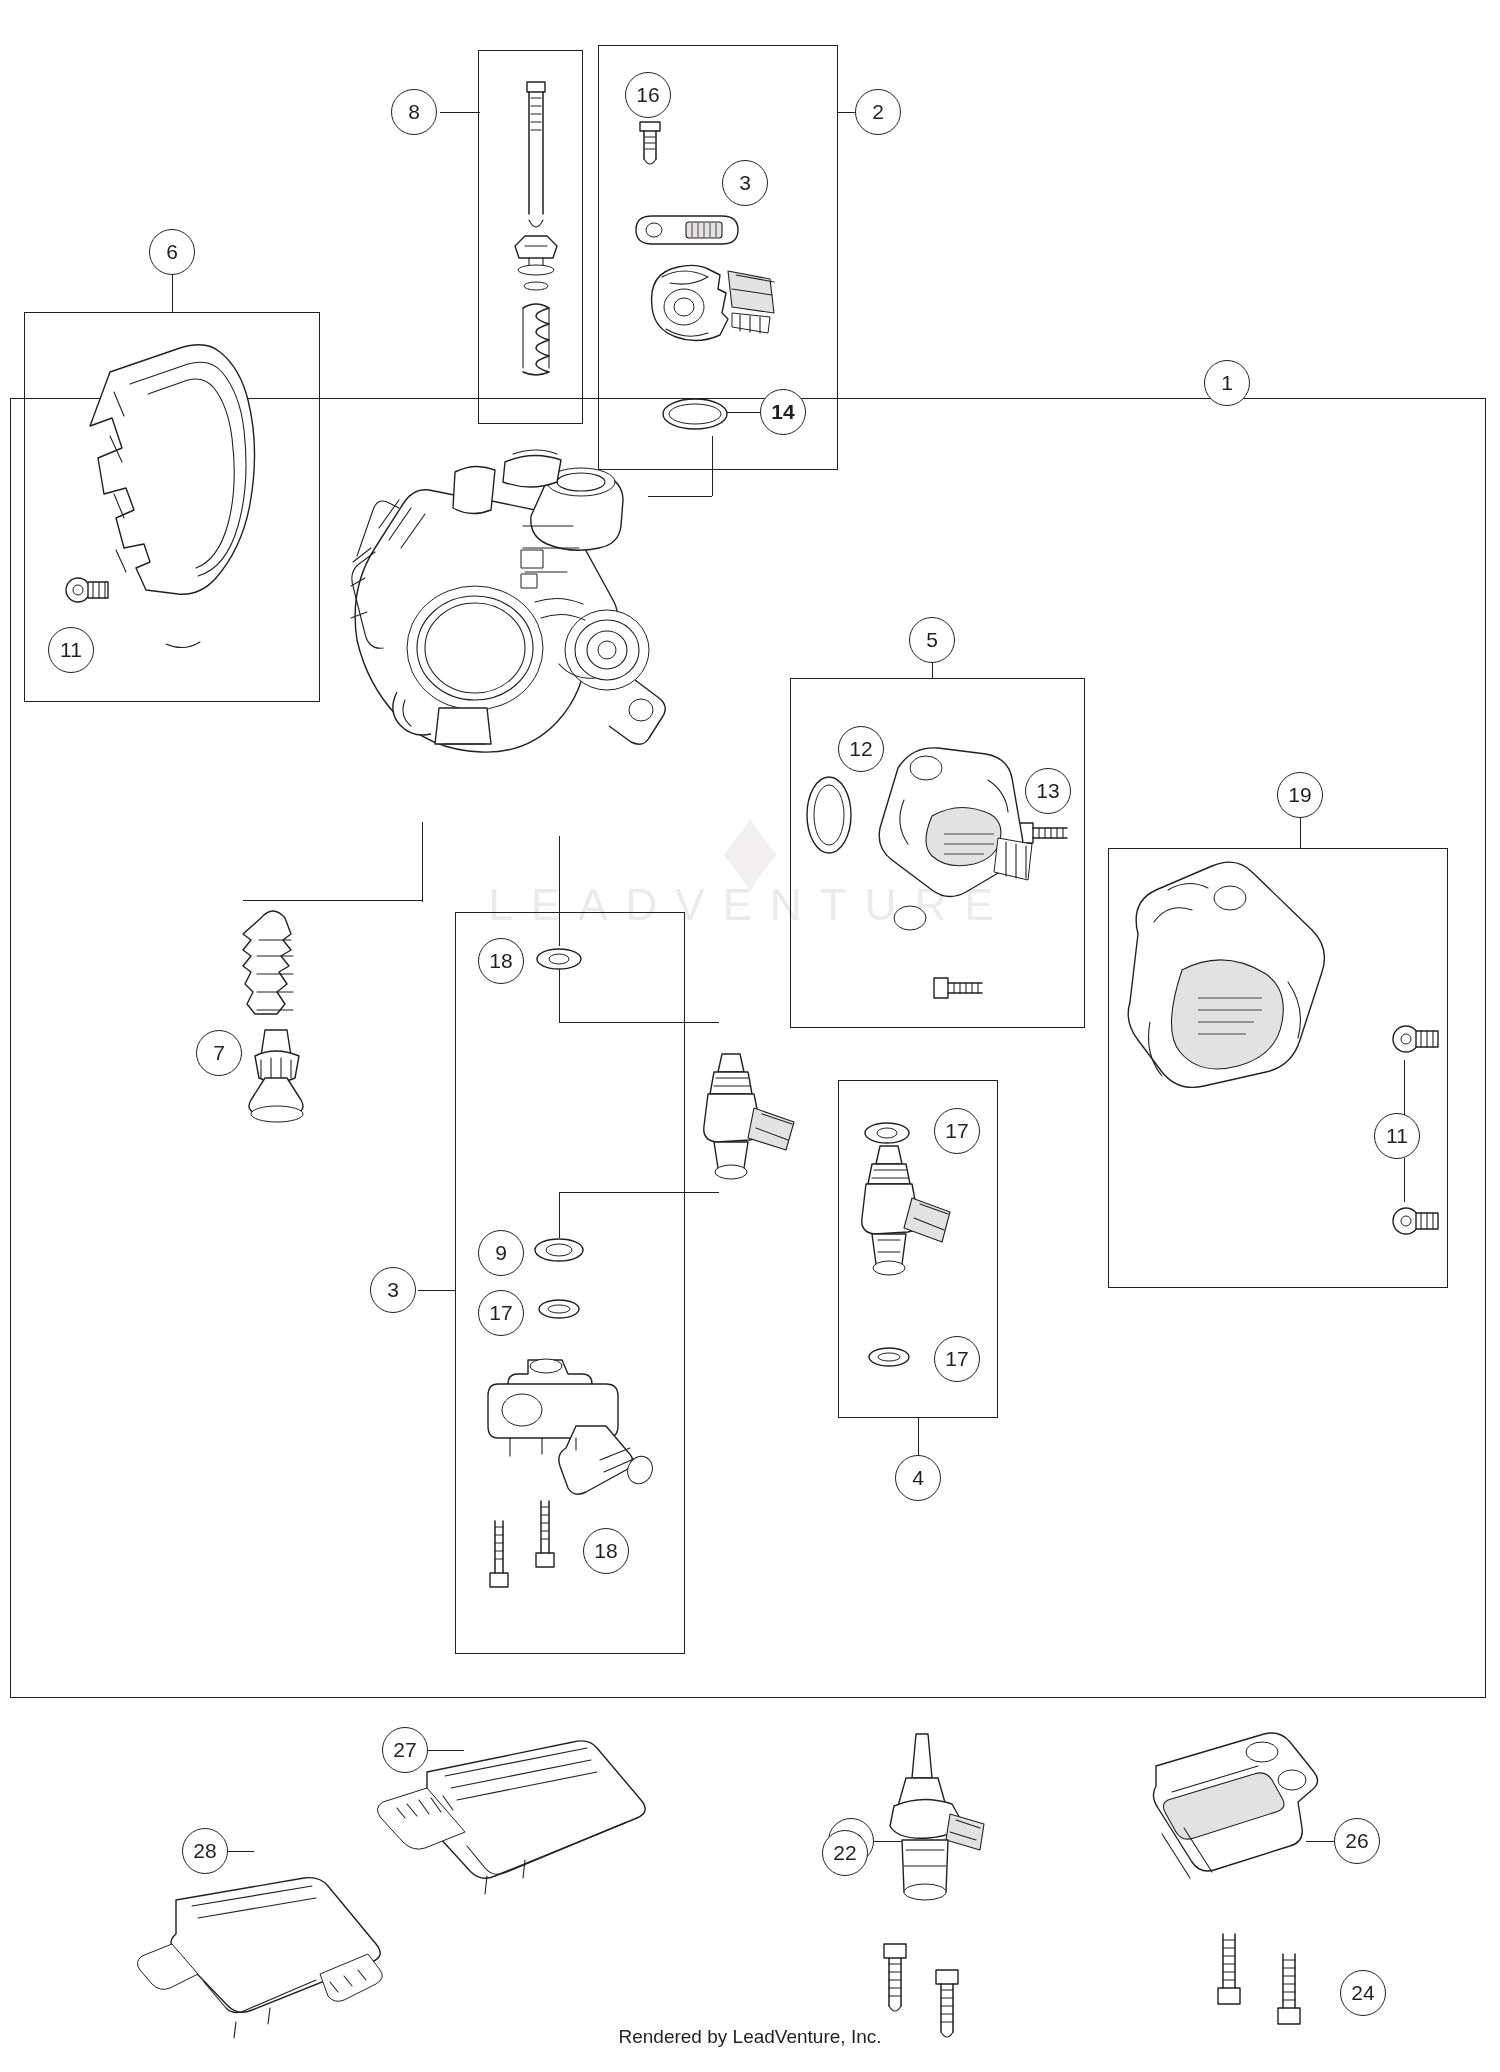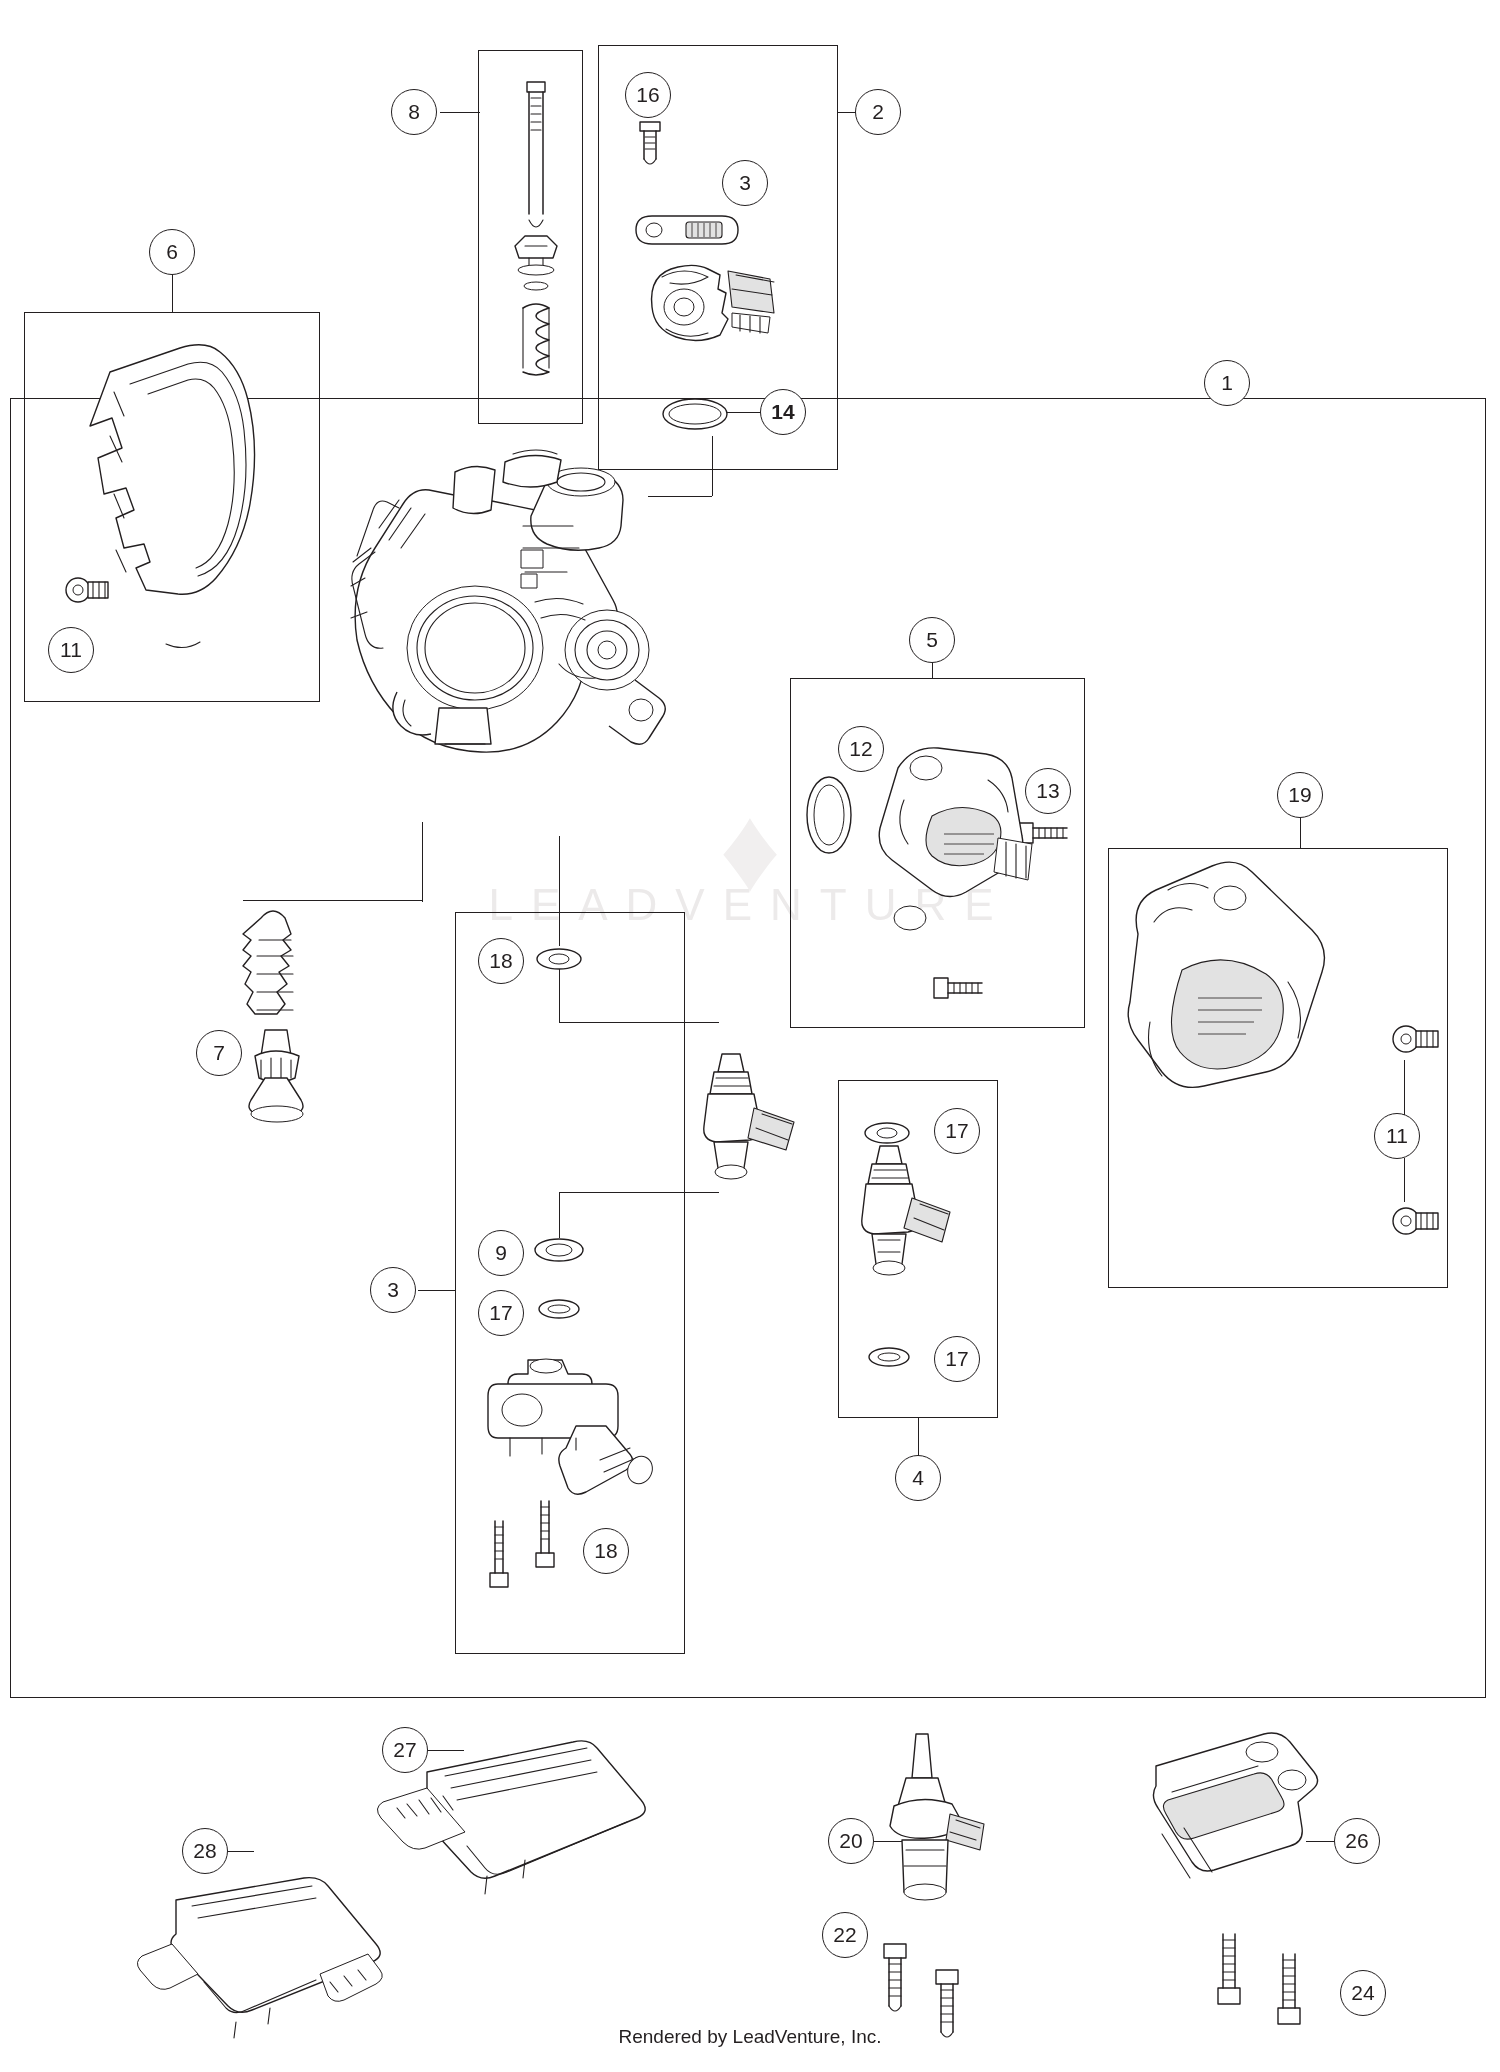--- a/index.html
+++ b/index.html
@@ -476,21 +476,21 @@
       <path class="fillw" d="M40 4 h12 l4 44 h-20 z"></path>
       <path class="fillw" d="M30 48 h32 l8 28 h-48 z"></path>
       <path class="fillw" d="M18 76 q28 -12 58 -2 l10 18 q-6 14 -34 16 q-30 2 -38 -12 z"></path>
       <path class="fillgd" d="M74 84 l34 10 l-4 26 l-34 -10 z"></path>
       <path class="ln2" d="M80 90 l24 8 M74 102 l26 8"></path>
       <path class="fillw" d="M26 110 h46 l-2 52 q-20 8 -42 0 z"></path>
       <path class="ln2" d="M30 120 h38 M28 136 h42"></path>
       <ellipse class="fillw2" cx="49" cy="162" rx="21" ry="8"></ellipse>
     </svg>
   </div>
-  <div class="callout" style="left:822px; top:1912px;">22</div>
+  <div class="callout" style="left:822px; top:1830px;">22</div>
   <div class="part" style="left:878px; top:1940px;">
     <svg width="34" height="80" viewBox="0 0 34 80">
       <path class="fillw" d="M6 4 h22 v14 h-22 z"></path>
       <path class="ln" d="M11 18 v48 M23 18 v48"></path>
       <path class="ln2" d="M11 24 h12 M11 32 h12 M11 40 h12 M11 48 h12 M11 56 h12"></path>
       <path class="ln2" d="M11 66 q6 10 12 0"></path>
     </svg>
   </div>
   <div class="part" style="left:930px; top:1966px;">
     <svg width="34" height="80" viewBox="0 0 34 80">

